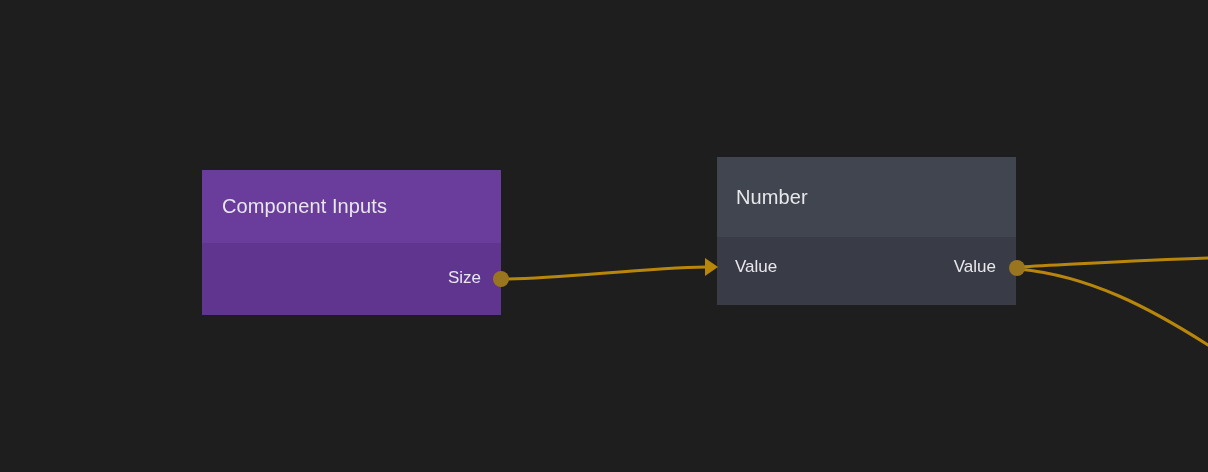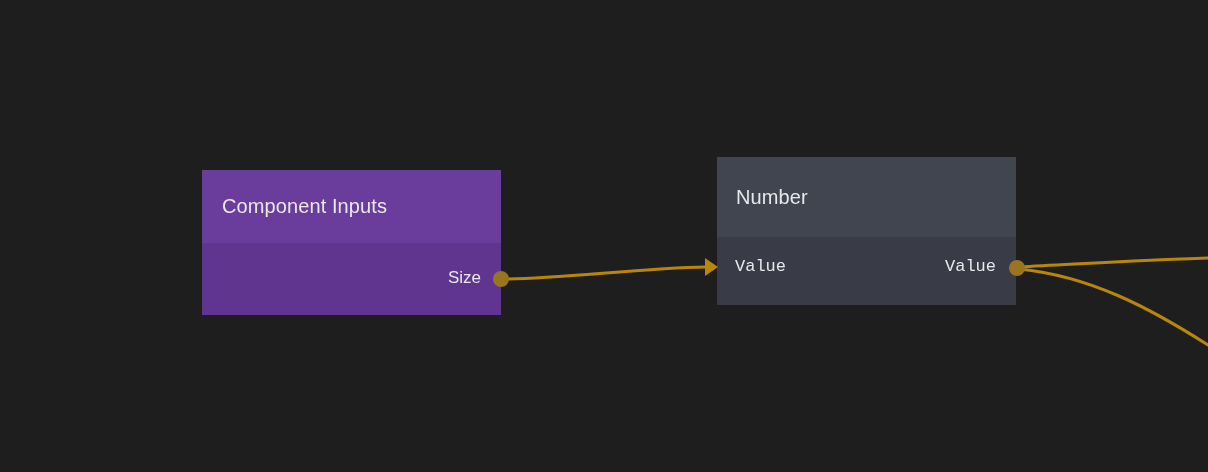--- a/index.html
+++ b/index.html
@@ -99,21 +99,20 @@
     width: 299px;
     height: 148px;
   }
   #node-number .node-header {
     height: 80px;
     background: #41454f;
     padding-left: 19px;
   }
   #node-number .node-body {
     background: #393c47;
-    font-family: Liberation Mono, monospace;
   }
   #node-number .port-row {
     top: 20px;
     padding-left: 18px;
     padding-right: 20px;
   }
 
   
   .port-dot {
     position: absolute;

